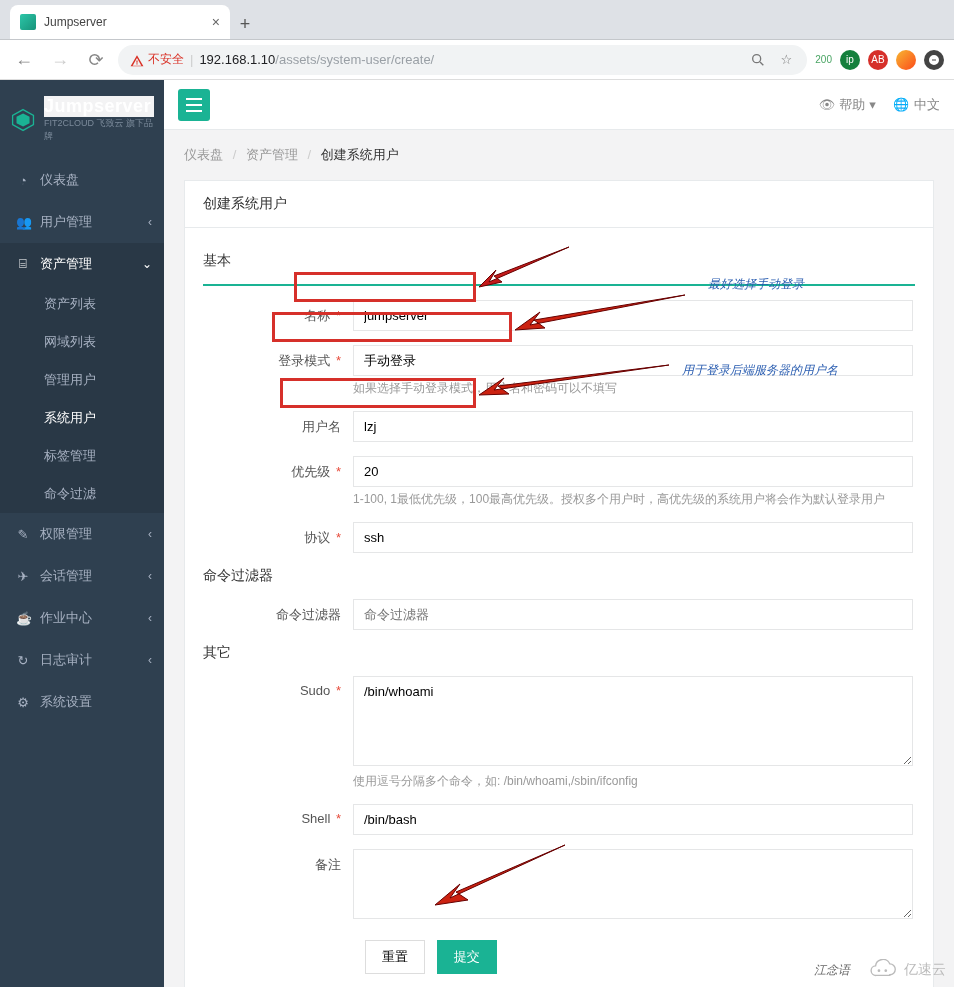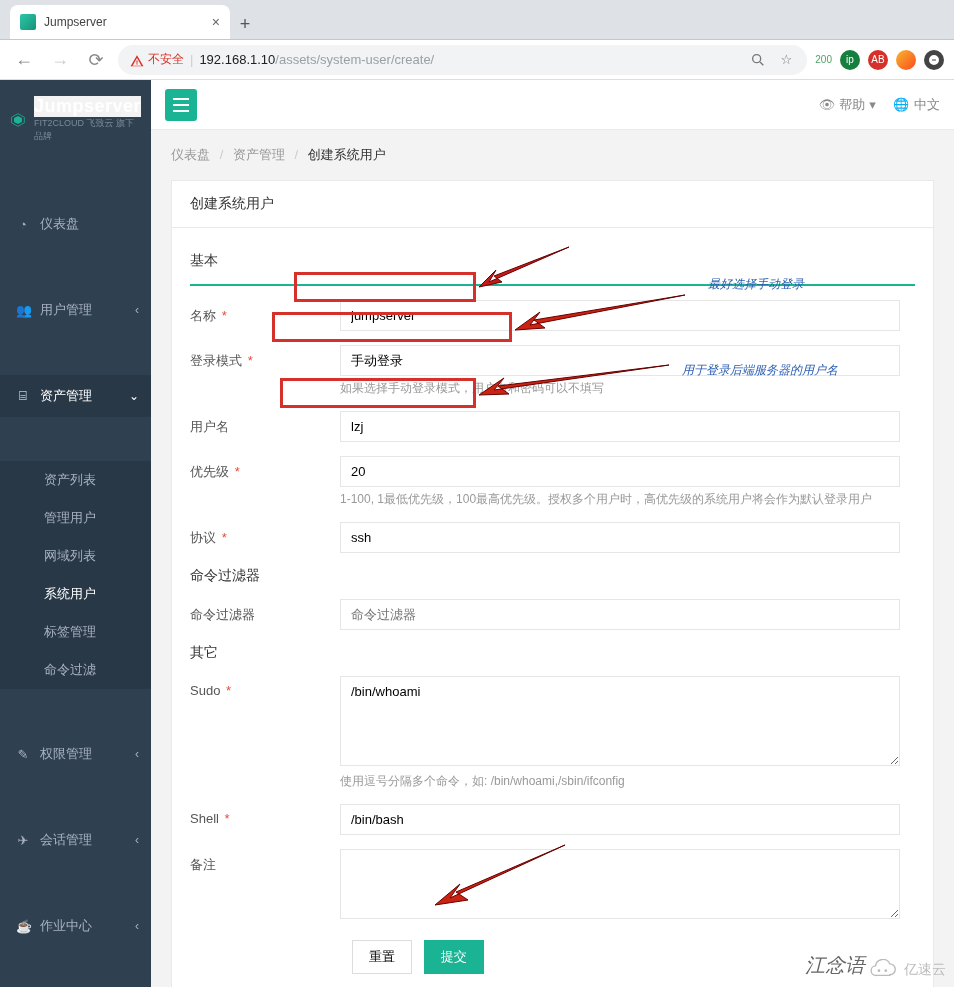--- a/index.html
+++ b/index.html
@@ -20,21 +20,21 @@
 .url-warn svg { width: 14px; height: 14px; }
 .url-text { color: #5f6368; }
 .url-text .dim { color: #9aa0a6; }
 .url-icons { display: flex; align-items: center; gap: 10px; }
 .url-icons .u-icon { width: 18px; height: 18px; display: flex; align-items: center; justify-content: center; }
 .ext-badge { font-size: 10px; color: #4aa564; }
 .ext-circle { width: 20px; height: 20px; border-radius: 50%; display: flex; align-items: center; justify-content: center; color: #fff; font-size: 10px; }
 
 
 .app { display: flex; height: 907px; }
-.sidebar { width: 151px; background: #2f4050; color: #a7b1c2; display: flex; flex-direction: column; gap: 44px; }
+.sidebar { width: 164px; background: #2f4050; color: #a7b1c2; display: flex; flex-direction: column; }
 .logo-area { padding: 16px 10px; display: flex; align-items: center; gap: 8px; }
 .logo-icon { width: 28px; height: 28px; }
 .logo-text { display: flex; flex-direction: column; }
 .logo-text .main { color: #fff; font-size: 18px; font-weight: 600; letter-spacing: 0.5px; }
 .logo-text .sub { font-size: 9px; color: #7b8a9a; }
 
 .nav-item { padding: 12px 16px; display: flex; align-items: center; gap: 10px; cursor: pointer; font-size: 13px; position: relative; }
 .nav-item .chev { position: absolute; right: 12px; font-size: 12px; }
 .nav-item.expanded { background: #293846; color: #fff; }
 .nav-item .n-icon { width: 14px; text-align: center; }
@@ -53,35 +53,35 @@
 .breadcrumb .sep { margin: 0 6px; color: #ccc; }
 .breadcrumb .current { color: #333; }
 
 .panel { margin: 0 20px 20px; background: #fff; border: 1px solid #e7eaec; }
 .panel-head { padding: 14px 18px; border-bottom: 1px solid #e7eaec; font-size: 14px; color: #333; }
 .panel-body { padding: 18px 18px 30px; }
 
 .section-title { font-size: 14px; color: #333; margin: 6px 0 14px; }
 .section-rule { border-top: 2px solid #1ab394; margin-bottom: 14px; }
 .form-row { display: flex; align-items: flex-start; margin-bottom: 14px; }
-.form-label { width: 150px; padding: 7px 12px 0 0; font-size: 13px; color: #555; }
+.form-label { width: 150px; text-align: right; padding: 7px 12px 0 0; font-size: 13px; color: #555; }
 .form-label .req { color: #e74c3c; margin-left: 2px; }
 .form-ctrl { flex: 1; max-width: 560px; }
 .form-ctrl input, .form-ctrl select, .form-ctrl textarea { width: 100%; border: 1px solid #e5e6e7; padding: 7px 10px; font-size: 13px; outline: none; font-family: inherit; }
 .form-ctrl textarea { height: 90px; resize: vertical; }
 .help { font-size: 12px; color: #999; margin-top: 4px; }
 .btn-row { padding-left: 162px; margin-top: 18px; }
 .btn { padding: 7px 16px; border: 1px solid #ddd; background: #fff; font-size: 13px; cursor: pointer; margin-right: 8px; }
 .btn-primary { background: #1ab394; border-color: #1ab394; color: #fff; }
 
 
 .hl-box { position: absolute; border: 3px solid #d6302a; pointer-events: none; }
 .arrow { position: absolute; pointer-events: none; }
 .anno-text { position: absolute; font-style: italic; font-size: 12px; color: #2a5db0; pointer-events: none; font-family: KaiTi, serif; }
-.watermark { position: absolute; right: 89px; bottom: 8px; font-style: italic; font-size: 20px; color: #666; font-family: KaiTi, serif; }
+.watermark { position: absolute; right: 104px; bottom: 8px; font-style: italic; font-size: 12px; color: #666; font-family: KaiTi, serif; }
 .brand-mark { position: absolute; right: 8px; bottom: 6px; display: flex; align-items: center; gap: 6px; color: #bbb; font-size: 14px; }
 .brand-mark svg { width: 34px; height: 22px; }
 </style>
 </head>
 <body>
 
 <div class="browser-tabs">
   <div class="tab">
     <span class="favicon"></span>
     <span class="title">Jumpserver</span>
@@ -150,22 +150,22 @@
         <span>用户管理</span>
         <span class="chev">‹</span>
       </div>
     <div class="nav-item expanded">
         <span class="n-icon">⌸</span>
         <span>资产管理</span>
         <span class="chev">⌄</span>
       </div>
     <div class="sub-nav">
       <div class="sub-item">资产列表</div>
+      <div class="sub-item">网域列表</div>
       <div class="sub-item">管理用户</div>
-      <div class="sub-item">网域列表</div>
       <div class="sub-item active">系统用户</div>
       <div class="sub-item">标签管理</div>
       <div class="sub-item">命令过滤</div>
     </div>
     <div class="nav-item">
         <span class="n-icon">✎</span>
         <span>权限管理</span>
         <span class="chev">‹</span>
       </div>
     <div class="nav-item">

